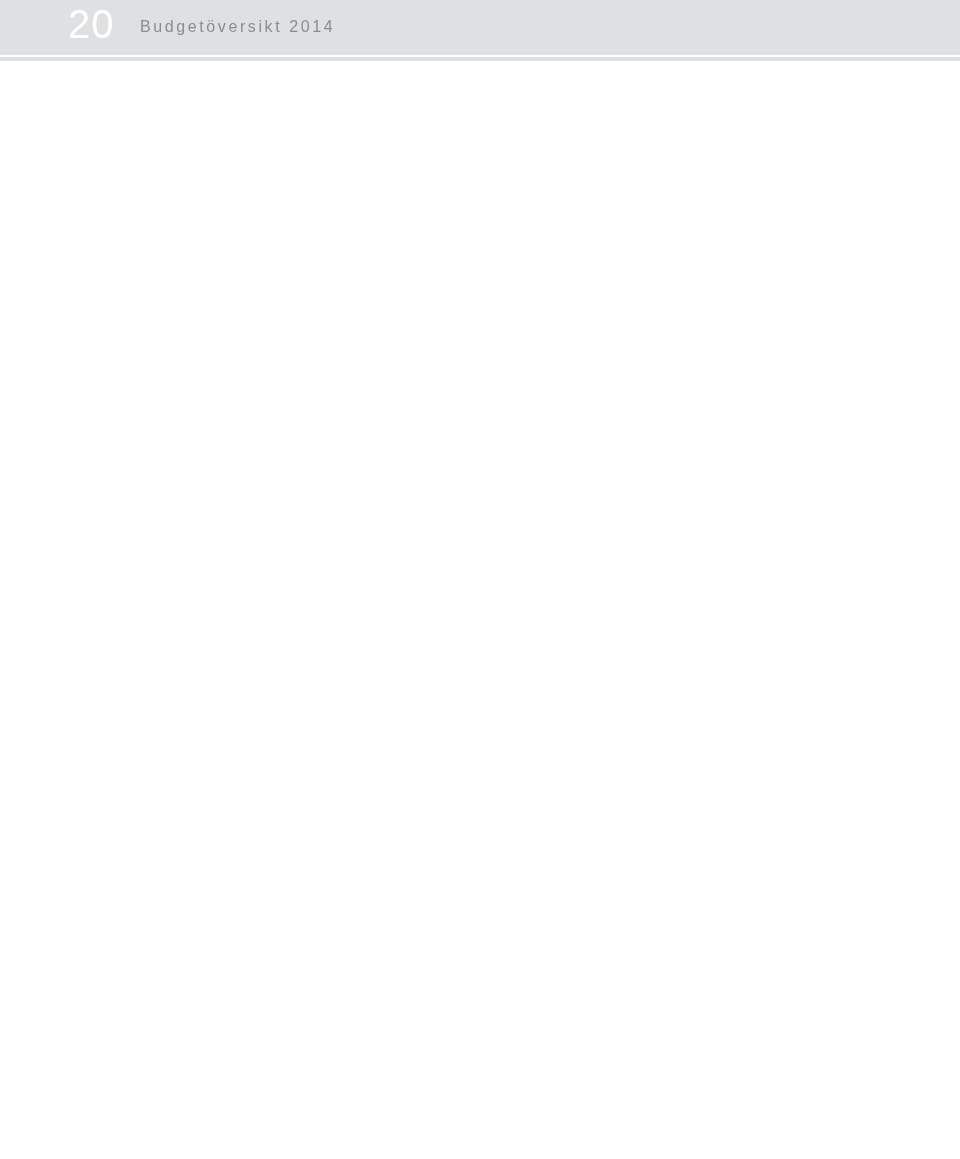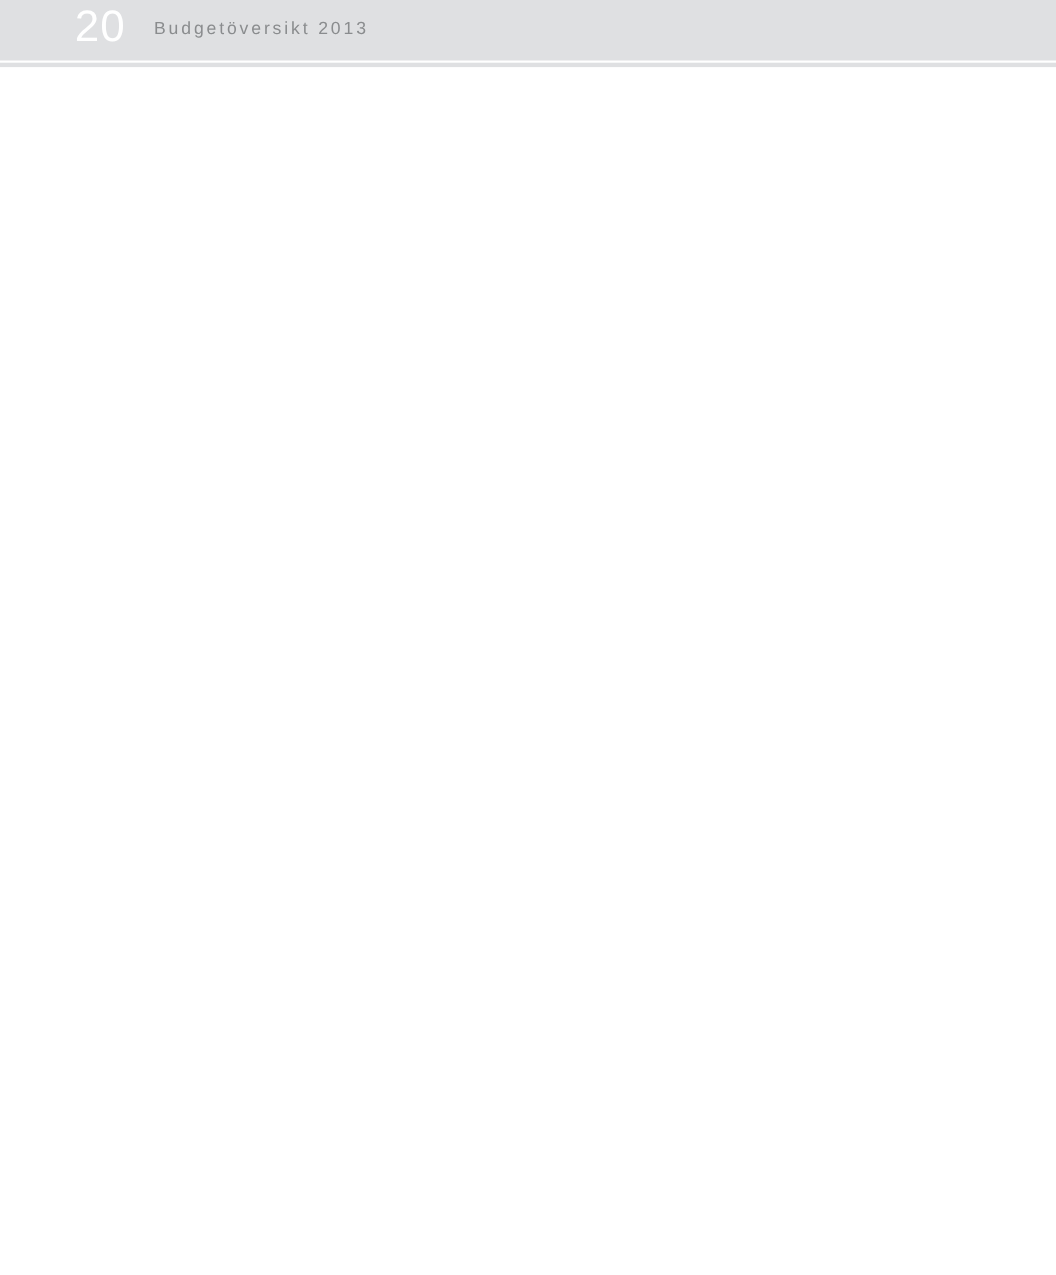--- a/index.html
+++ b/index.html
@@ -12,15 +12,15 @@
   .hdr-num{position:absolute;left:68px;top:2px;font-size:40px;color:#fff;letter-spacing:1px;font-weight:400;}
   .hdr-title{position:absolute;left:140px;top:18px;font-size:16px;color:#8a8c8e;letter-spacing:2.6px;}
   .hdr-rule{position:absolute;left:0;top:57px;width:960px;height:4px;background:#dfe0e2;}
 </style>
 </head>
 <body>
 
 <div class="page">
   <div class="hdr"></div>
   <div class="hdr-num">20</div>
-  <div class="hdr-title">Budgetöversikt 2013</div>
+  <div class="hdr-title">Budgetöversikt 2014</div>
   <div class="hdr-rule"></div>
 </div>
 
 </body></html>

